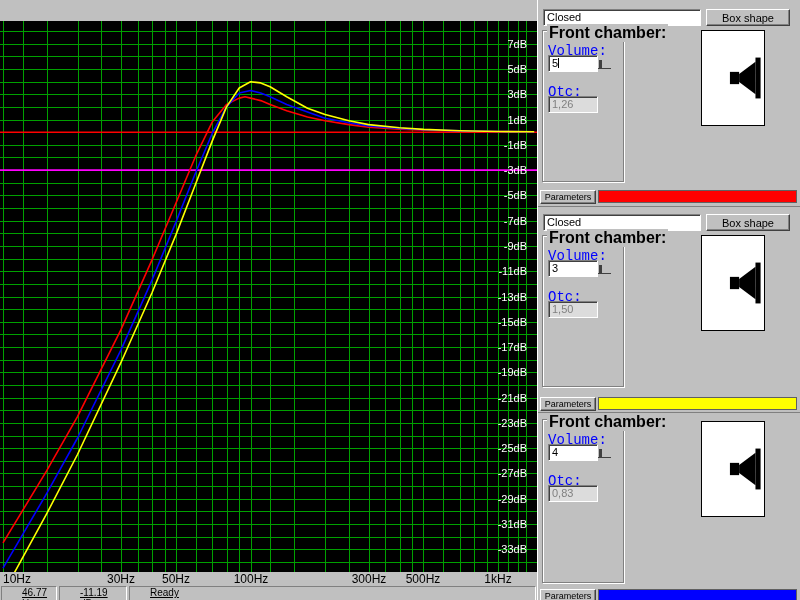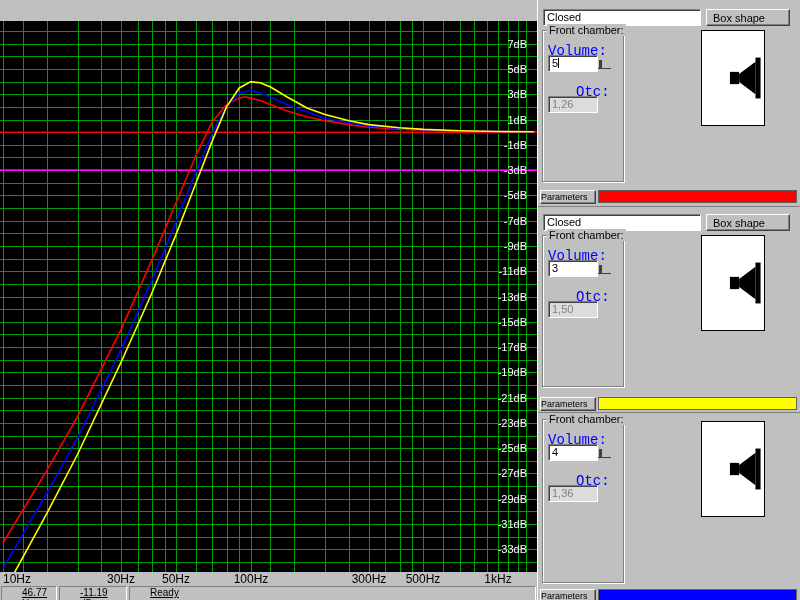--- a/index.html
+++ b/index.html
@@ -28,35 +28,35 @@
   
   .right{position:absolute;left:537px;top:0;width:263px;height:600px;background:#c0c0c0;
          border-left:1px solid #ffffff;box-sizing:border-box;overflow:hidden;}
   .panel{position:absolute;left:0;width:262px;background:#c0c0c0;}
   .p1{top:2px;height:202px;}
   .p2{top:206px;height:204px;border-top:1px solid #808080;}
   .p3{top:412px;height:188px;border-top:1px solid #808080;}
 
   .sunken{border:1px solid;border-color:#808080 #ffffff #ffffff #808080;
           box-shadow:inset 1px 1px 0 #404040;}
-  .btn{position:absolute;background:#c0c0c0;color:#000;text-align:left;cursor:default;
+  .btn{position:absolute;background:#c0c0c0;color:#000;text-align:center;cursor:default;
        border:1px solid;border-color:#ffffff #404040 #404040 #ffffff;
        box-shadow:inset -1px -1px 0 #808080;font-family:"Liberation Sans",sans-serif;}
 
   .combo{position:absolute;left:5px;top:7px;width:150px;height:13px;background:#ffffff;
          font-size:11px;line-height:13px;padding:1px 3px;}
   .boxshape{left:168px;top:7px;width:84px;height:17px;font-size:11px;line-height:15px;}
 
   .groupbox{position:absolute;left:4px;top:28px;width:80px;height:150px;
             border:1px solid #808080;box-shadow:1px 1px 0 #ffffff, inset 1px 1px 0 #ffffff;}
-  .legend{position:absolute;top:-7px;left:4px;background:#c0c0c0;padding:0 2px;font-size:11px;color:#000;white-space:nowrap;}
+  .legend{position:absolute;top:-7px;left:4px;background:#c0c0c0;padding:0 2px;font-size:16px;color:#000;white-space:nowrap;font-weight:bold;}
 
   .bluelab{position:absolute;left:10px;font-size:14px;color:#0000ff;font-family:Liberation Mono, monospace;}
   .vol-label{top:41px;}
-  .qtc-label{top:82px;margin-left:28px;}
+  .qtc-label{top:82px;}
   .input{position:absolute;left:10px;width:42px;height:13px;background:#ffffff;
          font-size:11px;line-height:13px;padding:1px 3px;color:#000;}
   .vol-input{top:53px;}
   .qtc-input{top:94px;background:#dcdcdc;color:#808080;}
   .caret{display:inline-block;width:1px;height:10px;background:#000;vertical-align:-1px;}
   .slider{position:absolute;left:60px;top:57px;width:13px;height:9px;border-bottom:1px solid #404040;}
   .slider .thumb{position:absolute;left:1px;bottom:0;width:3px;height:8px;background:#404040;}
 
   .speaker{position:absolute;left:163px;top:28px;width:62px;height:94px;background:#ffffff;border:1px solid #000;}
   .speaker svg{display:block;width:100%;height:100%;}
@@ -275,21 +275,21 @@
       </div>
       <div class="bluelab vol-label">Volume:</div>
       <div class="input sunken vol-input">
         <span>4</span>
       </div>
       <div class="slider">
           <div class="thumb"></div>
         </div>
       <div class="bluelab qtc-label">Qtc:</div>
       <div class="input sunken qtc-input">
-        <span>1,36</span>
+        <span>0,83</span>
       </div>
       <div class="speaker">
         <svg viewBox="0 0 60 92">
           <rect x="52" y="26" width="5" height="40" fill="#000"></rect>
           <polygon points="52,30 36,42 36,50 52,62" fill="#000"></polygon>
           <rect x="27" y="40" width="9" height="12" fill="#000"></rect>
         </svg>
       </div>
       <button class="btn params-btn">Parameters</button>
       <div class="colorbar" style="background: rgb(0, 0, 255);"></div>

